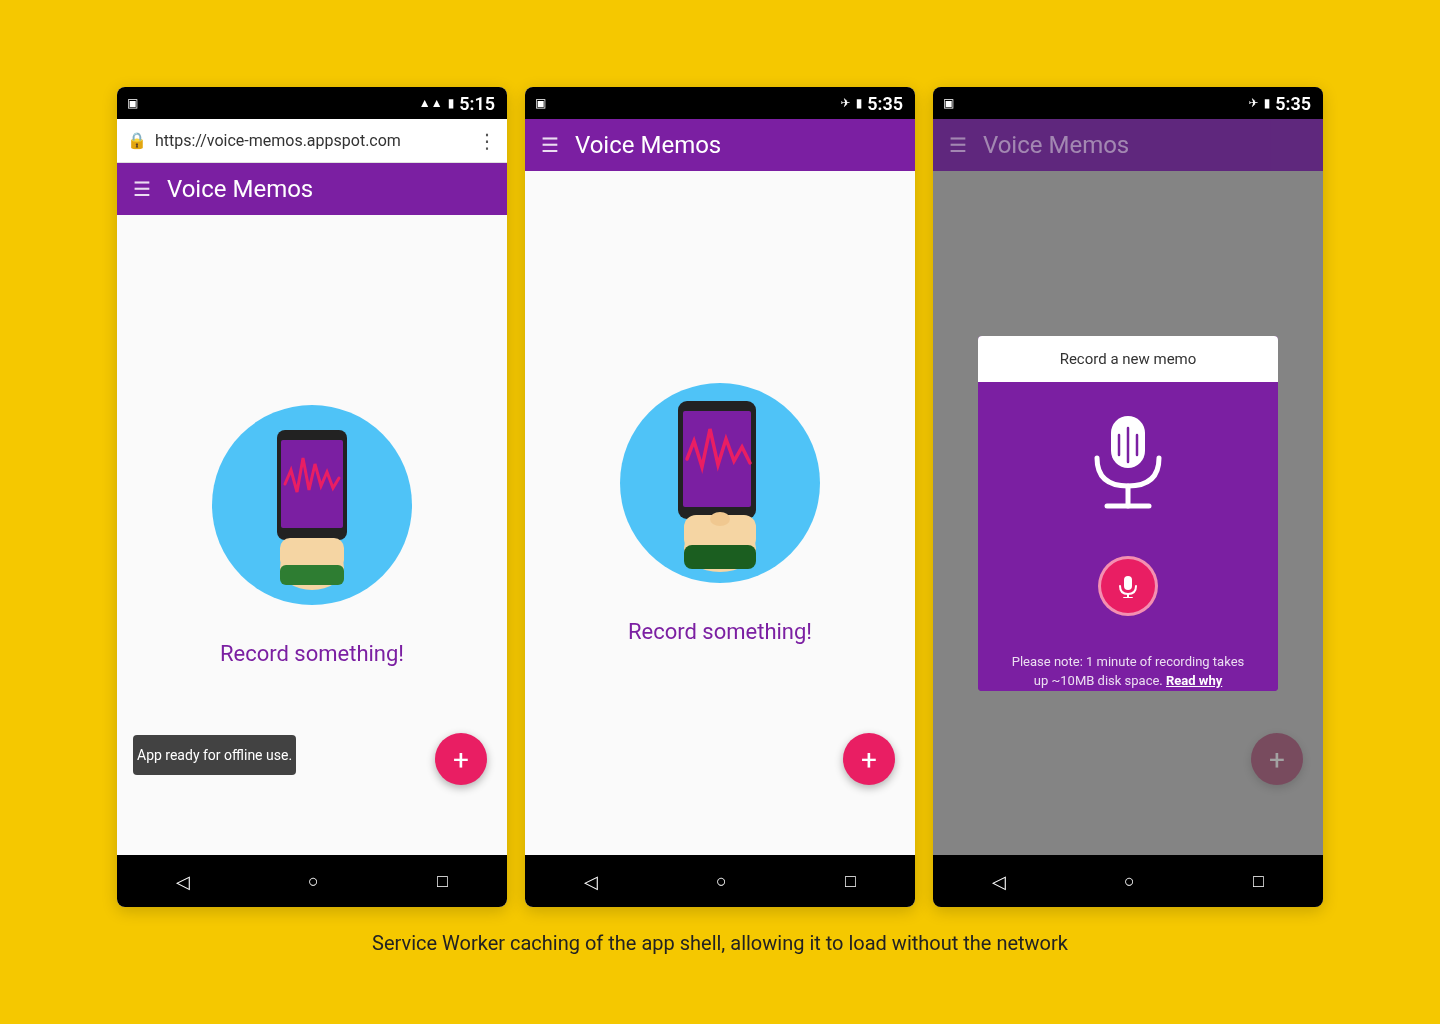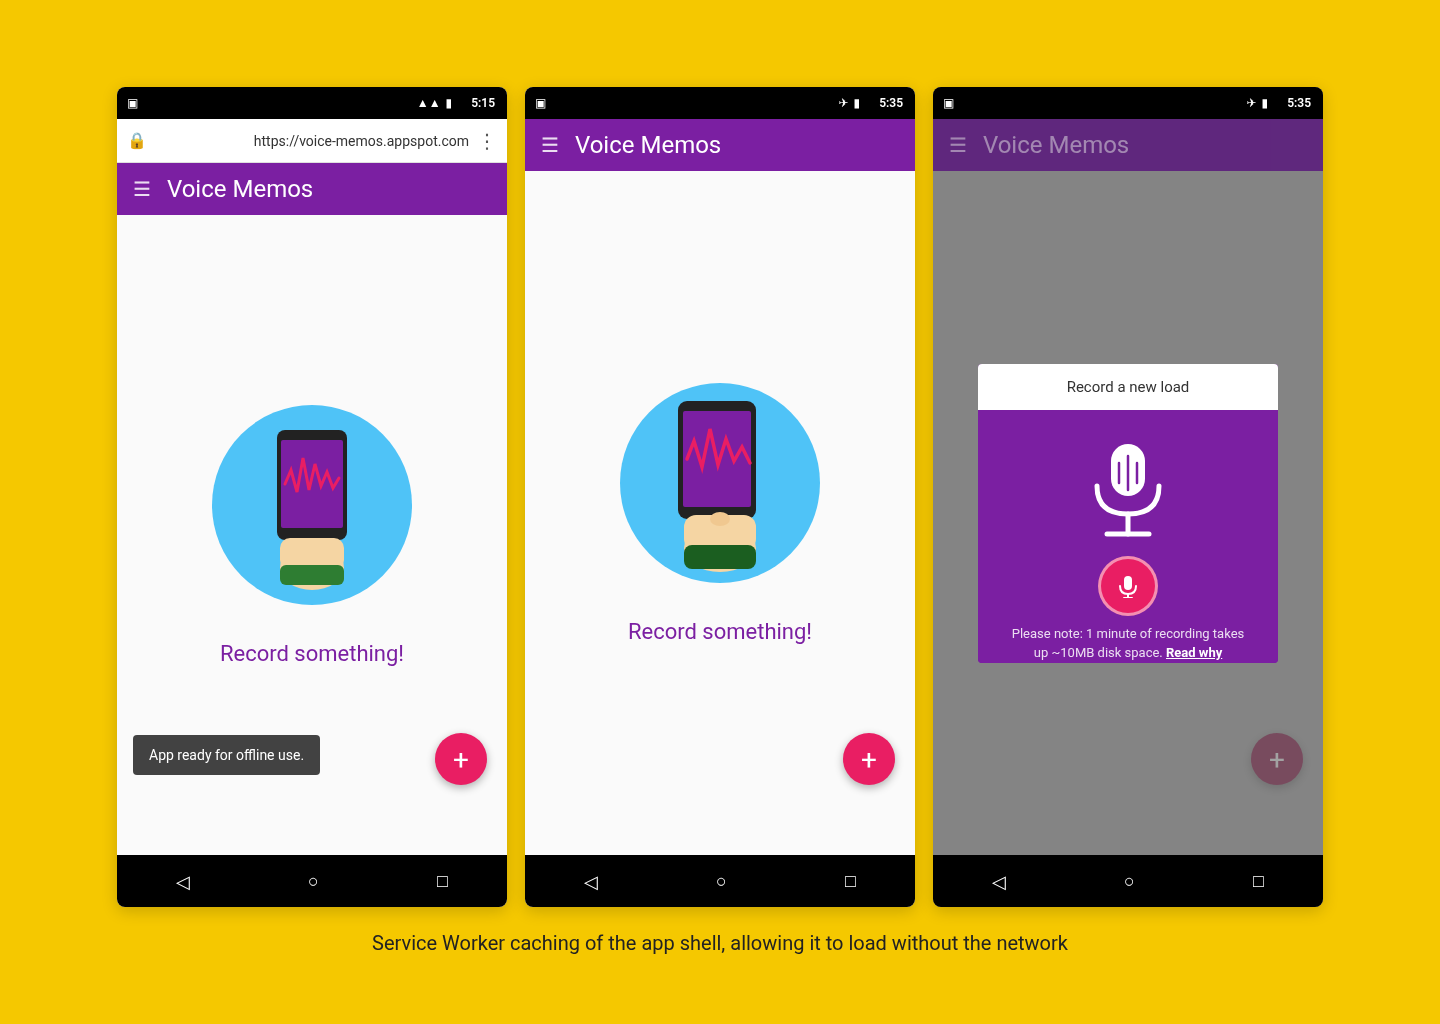--- a/index.html
+++ b/index.html
@@ -44,44 +44,43 @@
       font-size: 13px;
       font-weight: 500;
       flex-shrink: 0;
     }
     .status-bar .icons {
       display: flex;
       align-items: center;
       gap: 5px;
     }
     .status-bar .time {
-      font-size: 12px;
+      font-size: 18px;
       font-weight: 600;
-      margin-left: 14px;
+      margin-left: 0;
     }
     
     .url-bar {
       background: #fff;
       height: 44px;
       display: flex;
       align-items: center;
       padding: 0 10px;
       border-bottom: 1px solid #e0e0e0;
       gap: 8px;
       flex-shrink: 0;
     }
     .url-bar .lock-icon {
       color: #4CAF50;
       font-size: 16px;
     }
     .url-bar .url-text {
-      font-size: 14px;
+      font-size: 16px;
       color: #333;
       flex: 1;
-      text-align: right;
     }
     .url-bar .dots {
       font-size: 20px;
       color: #555;
     }
     
     .app-bar {
       background: #7B1FA2;
       height: 52px;
       display: flex;
@@ -150,21 +149,21 @@
       box-shadow: 0 3px 8px rgba(0,0,0,0.3);
       z-index: 10;
     }
     
     .offline-toast {
       position: absolute;
       bottom: 80px;
       left: 16px;
       background: rgba(50,50,50,0.92);
       color: #fff;
-      padding: 12px 16px;
+      padding: 12px 4px;
       border-radius: 4px;
       font-size: 14px;
       max-width: 220px;
     }
     
     .nav-bar {
       background: #000;
       height: 52px;
       display: flex;
       align-items: center;
@@ -202,21 +201,21 @@
       color: #333;
       text-align: center;
       font-weight: 400;
     }
     .dialog-body {
       background: #7B1FA2;
       display: flex;
       flex-direction: column;
       align-items: center;
       padding: 28px 18px 0 18px;
-      gap: 8px;
+      gap: 36px;
     }
     
     .mic-svg {
       width: 90px;
       height: 110px;
     }
     
     .record-btn {
       width: 60px;
       height: 60px;
@@ -405,21 +404,21 @@
       <span class="hamburger" style="color:rgba(255,255,255,0.5);">☰</span>
       <span class="app-title" style="color:rgba(255,255,255,0.5);">Voice Memos</span>
     </div>
 
     <div class="content" style="background:#aaa; position:relative;">
 
       <div class="dialog-overlay">
         <div class="dialog">
 
           <div class="dialog-title-bar">
-            <span>Record a new load</span>
+            <span>Record a new memo</span>
           </div>
 
           <div class="dialog-body">
 
             <svg class="mic-svg" viewBox="0 0 90 110" fill="none" xmlns="http://www.w3.org/2000/svg">
 
               <rect x="28" y="6" width="34" height="52" rx="17" fill="white"></rect>
 
               <path d="M14 48 Q14 76 45 76 Q76 76 76 48" stroke="white" stroke-width="5" fill="none" stroke-linecap="round"></path>
 

